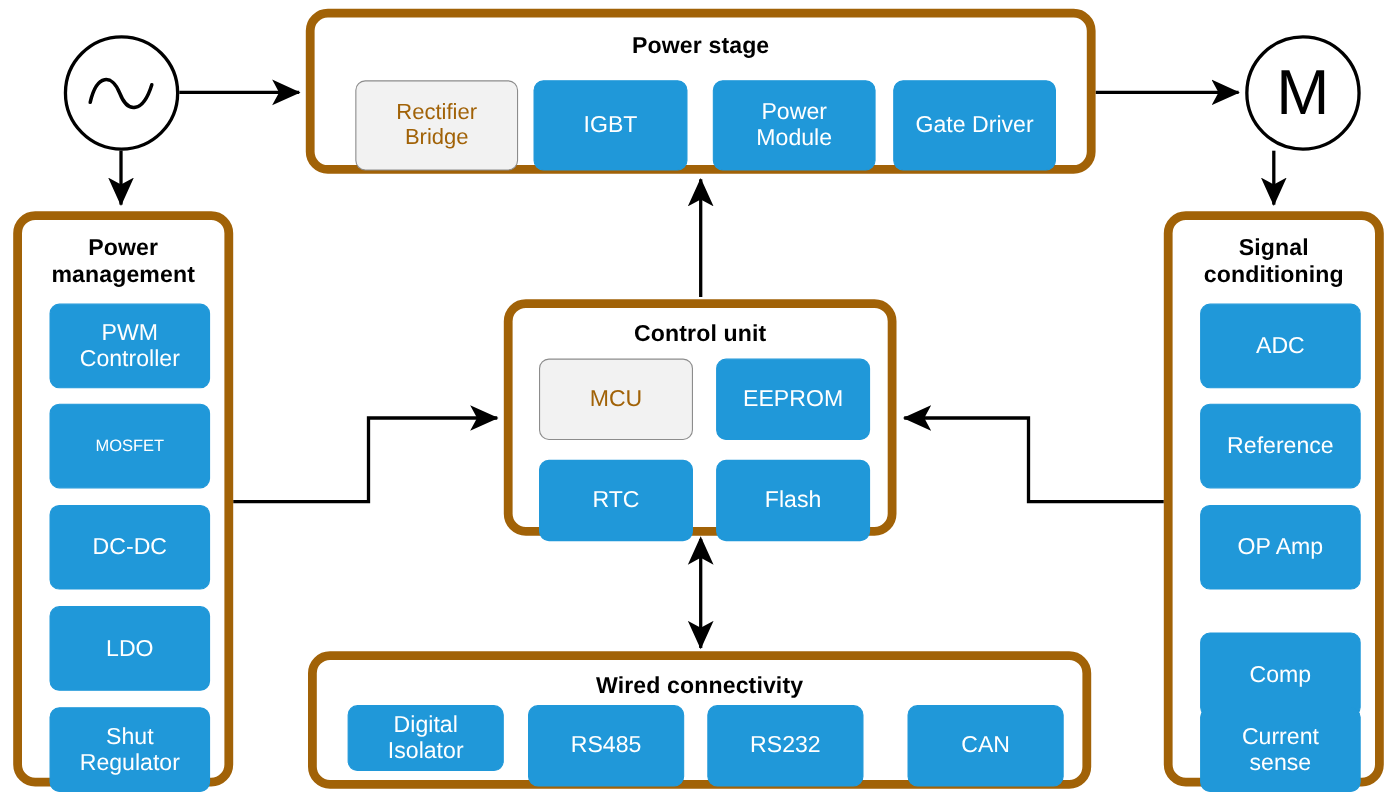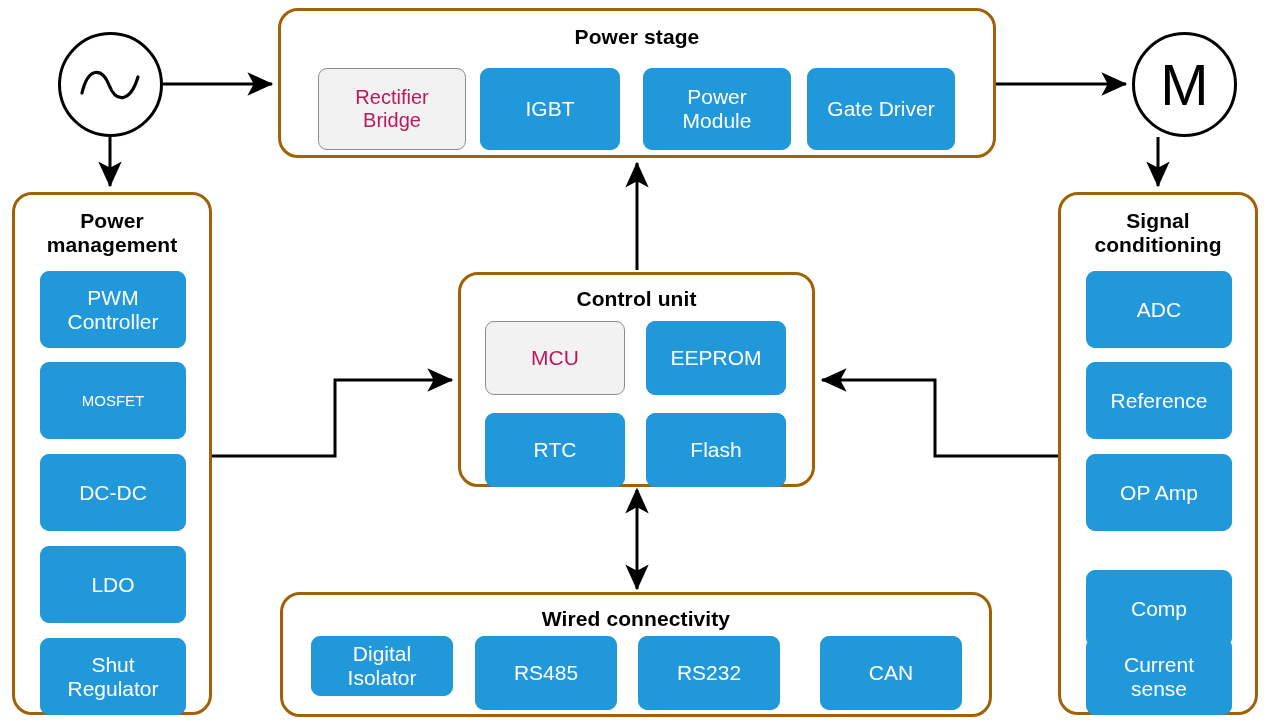--- a/index.html
+++ b/index.html
@@ -14,21 +14,21 @@
     height: 727px;
     background: #ffffff;
     font-family: "Liberation Sans", sans-serif;
     overflow: hidden;
   }
 
   
   .panel {
     position: absolute;
     box-sizing: border-box;
-    border: 3px solid #a16207;
+    border: 8px solid #a16207;
     border-radius: 20px;
     background: #ffffff;
     padding-left: 40px;
   }
   .panel-title {
     position: absolute;
     left: 0;
     right: 0;
     text-align: center;
     font-weight: bold;
@@ -49,21 +49,21 @@
     line-height: 1.14;
     white-space: pre-line;
   }
   .block.blue {
     background: #2098d9;
     color: #ffffff;
     border: 1px solid #2098d9;
   }
   .block.grey {
     background: #f2f2f2;
-    color: #be185d;
+    color: #a16207;
     border: 1px solid #8c8c8c;
   }
 
   
   .circle-node {
     position: absolute;
     box-sizing: border-box;
     border: 3px solid #000000;
     border-radius: 50%;
     background: #ffffff;

